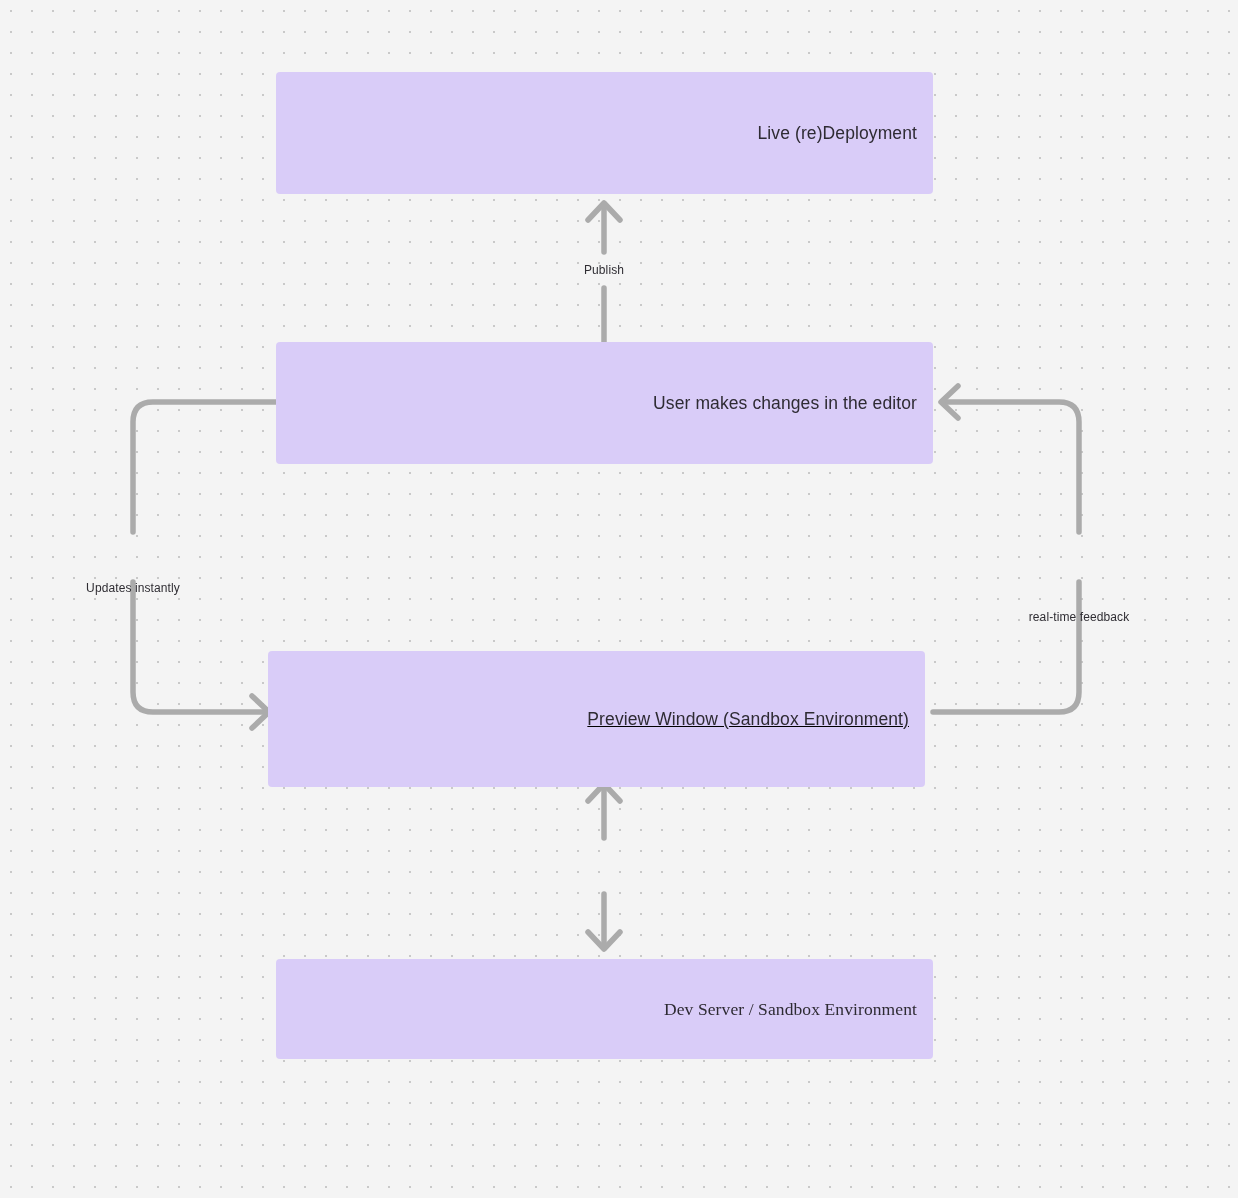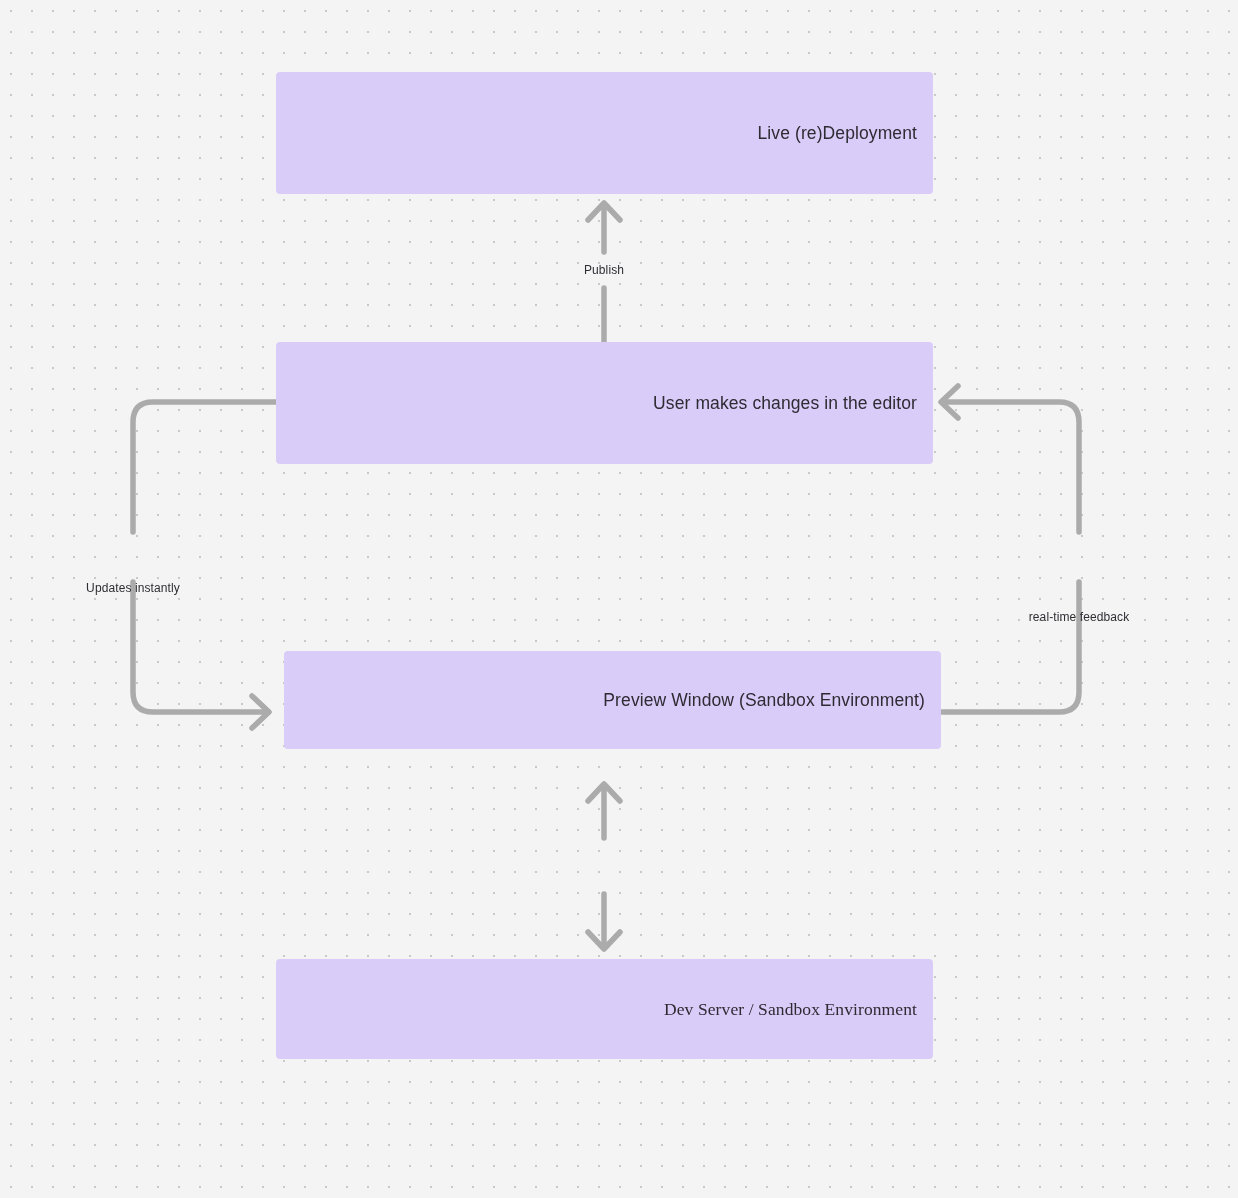--- a/index.html
+++ b/index.html
@@ -96,21 +96,21 @@
   </svg>
 
   <div class="node" style="left:276px; top:72px; width:657px; height:122px;">
     <span class="node-label">Live (re)Deployment</span>
   </div>
 
   <div class="node" style="left:276px; top:342px; width:657px; height:122px;">
     <span class="node-label">User makes changes in the editor</span>
   </div>
 
-  <div class="node" style="left:284px; top:651px; width:657px; height:98px;">
+  <div class="node" style="left:268px; top:651px; width:657px; height:136px;text-decoration:underline;">
     <span class="node-label">Preview Window (Sandbox Environment)</span>
   </div>
 
   <div class="node" style="left:276px; top:959px; width:657px; height:100px;font-family:Liberation Serif, serif;">
     <span class="node-label">Dev Server / Sandbox Environment</span>
   </div>
 
   <div class="edge-label" style="left:604px; top:270px;">Publish</div>
 
   <div class="edge-label" style="left:133px; top:588px;">Updates instantly</div>

